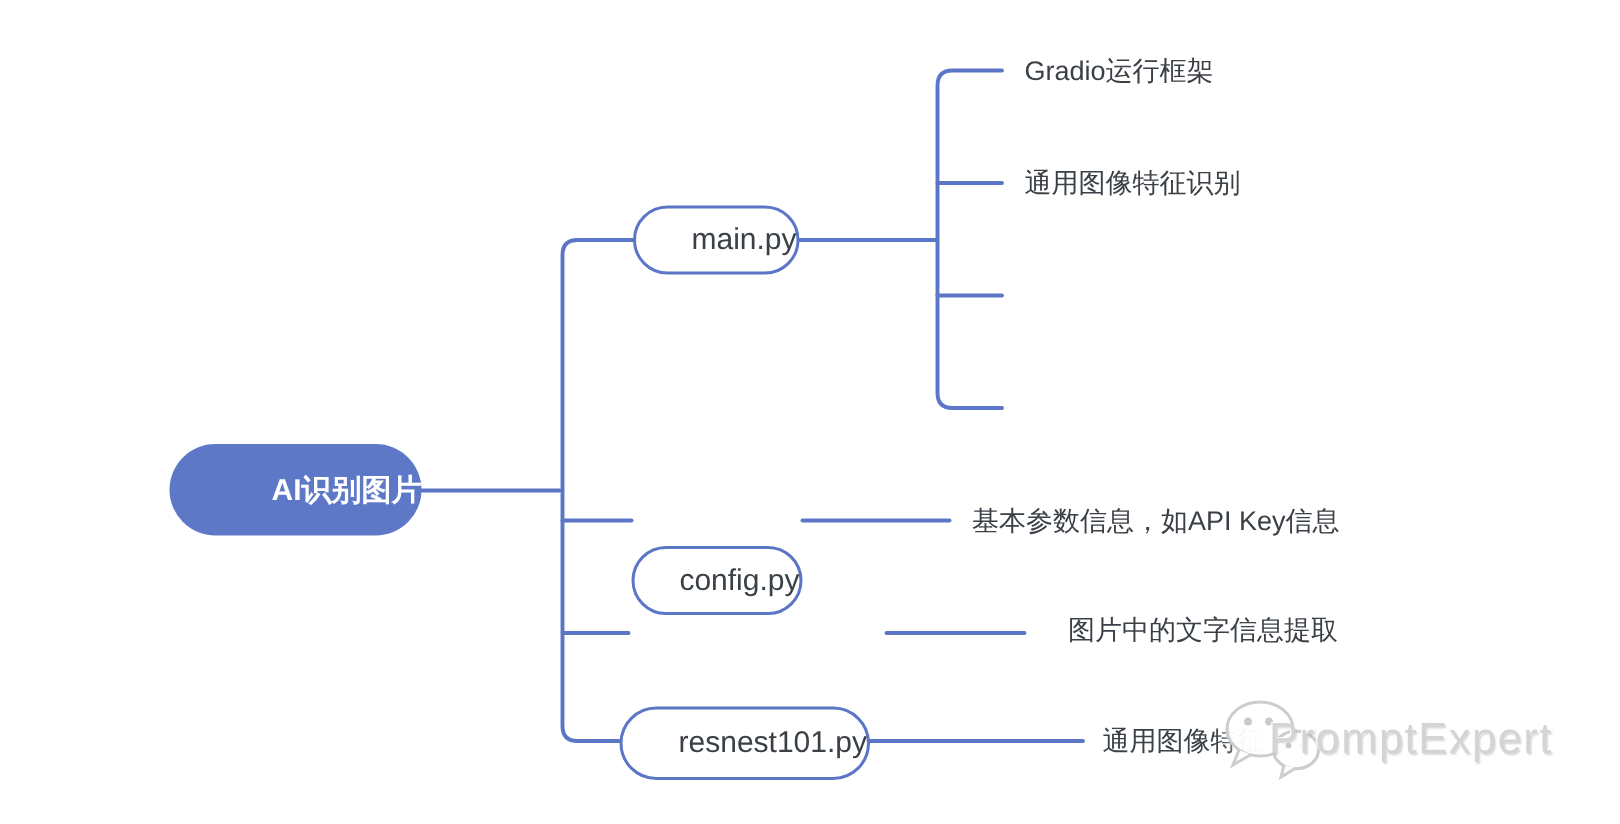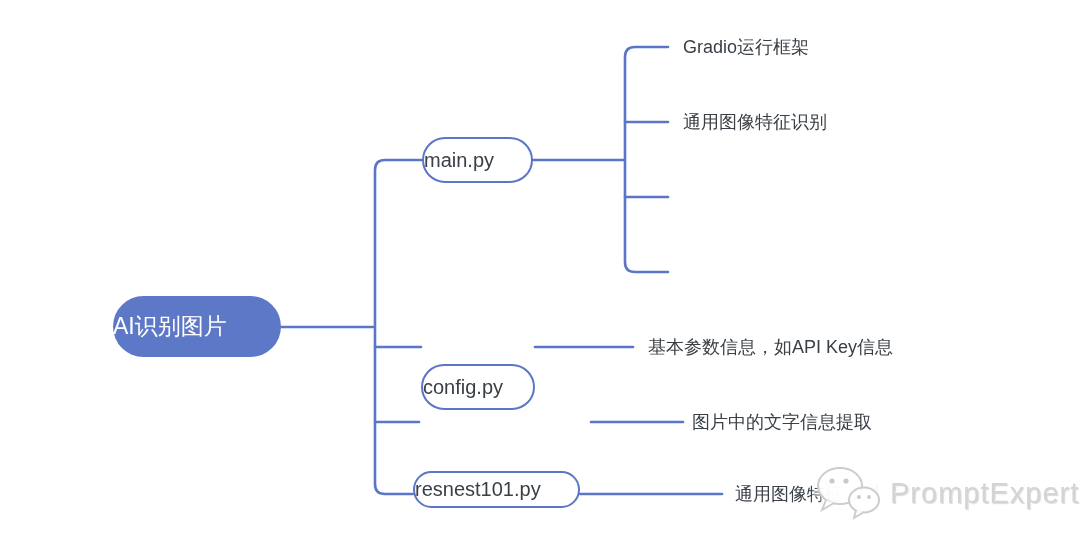--- a/index.html
+++ b/index.html
@@ -27,65 +27,64 @@
     fill: none;
     stroke: var(--accent);
     stroke-width: 2.6;
     stroke-linecap: round;
   }
   .pill {
     position: absolute;
     z-index: 2;
     display: flex;
     align-items: center;
-    justify-content: flex-start;
+    justify-content: flex-end;
     box-sizing: border-box;
     background: #ffffff;
     border: 2.5px solid var(--accent);
     border-radius: 26px;
     color: var(--text);
     font-size: 20px;
     white-space: nowrap;
   }
   .pill.root {
     background: var(--root_fill);
     border: none;
     color: #ffffff;
-    font-weight: normal;
-    font-size: 23px;
+    font-weight: bold;
+    font-size: 20px;
     border-radius: 31px;
   }
   .node-main    { left: 422px; top: 137px; width: 111px; height: 46px; }
   .node-config  { left: 421px; top: 324px; width: 114px; height: 46px; margin-top: 40px; }
   .node-paddle  { left: 419px; top: 398px; width: 172px; height: 47px; }
-  .node-resnest { left: 413px; top: 471px; width: 167px; height: 37px; }
+  .node-resnest { left: 413px; top: 471px; width: 167px; height: 49px; }
   .node-root    { left: 113px; top: 296px; width: 168px; height: 61px; }
   .label {
     position: absolute;
     z-index: 2;
     color: var(--text);
     font-size: 18px;
     line-height: 28px;
     white-space: nowrap;
   }
   .leaf-0 { left: 683px; top: 33px; }
   .leaf-1 { left: 683px; top: 108px; }
   .leaf-2 { left: 683px; top: 183px; }
   .leaf-3 { left: 683px; top: 258px; }
   .anno-config  { left: 648px; top: 333px; }
-  .anno-paddle  { left: 692px; top: 408px; }
+  .anno-paddle  { left: 712px; top: 408px; font-family: Liberation Mono, monospace; }
   .anno-resnest { left: 735px; top: 480px; }
   .watermark {
     position: absolute;
     z-index: 5;
     left: 812px; top: 462px;
     display: flex;
     align-items: center;
     pointer-events: none;
-    gap: 44px;
   }
   .wm-glow {
     position: absolute;
     left: 0px; top: 2px;
     width: 100px; height: 56px;
     background: radial-gradient(ellipse at center, rgba(255,255,255,0.95) 25%, rgba(255,255,255,0.0) 72%);
   }
   .wm-icon { position: relative; width: 72px; height: 62px; }
   .wm-text {
     position: relative;

